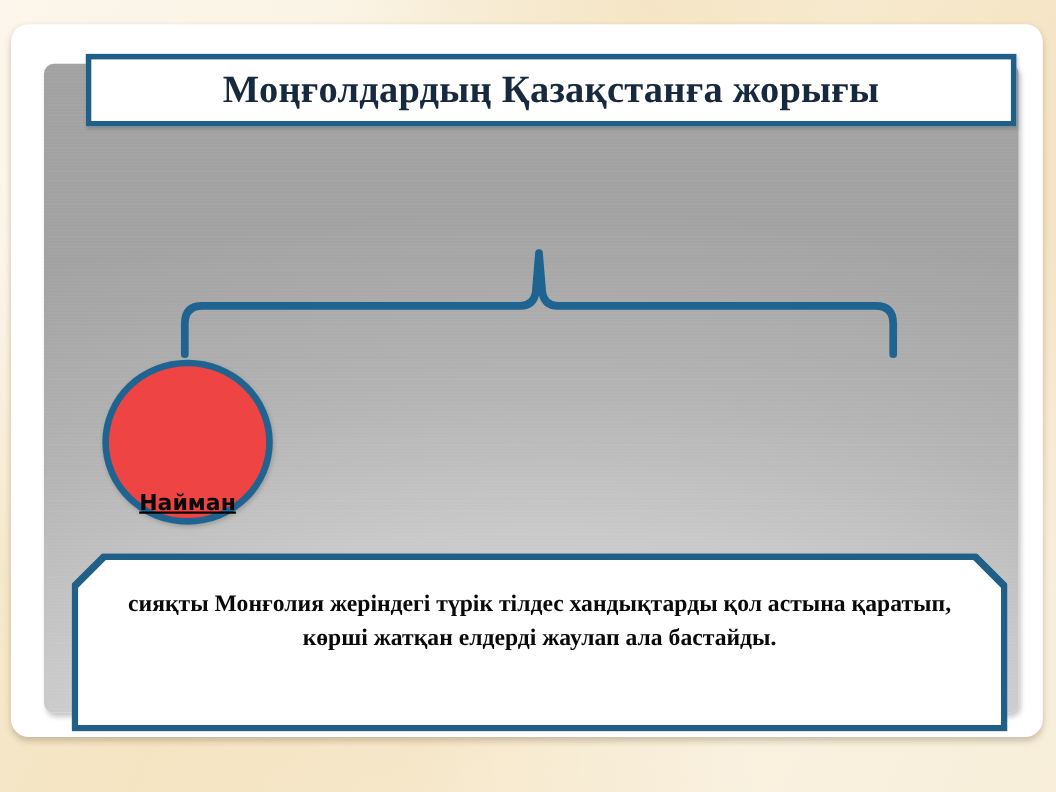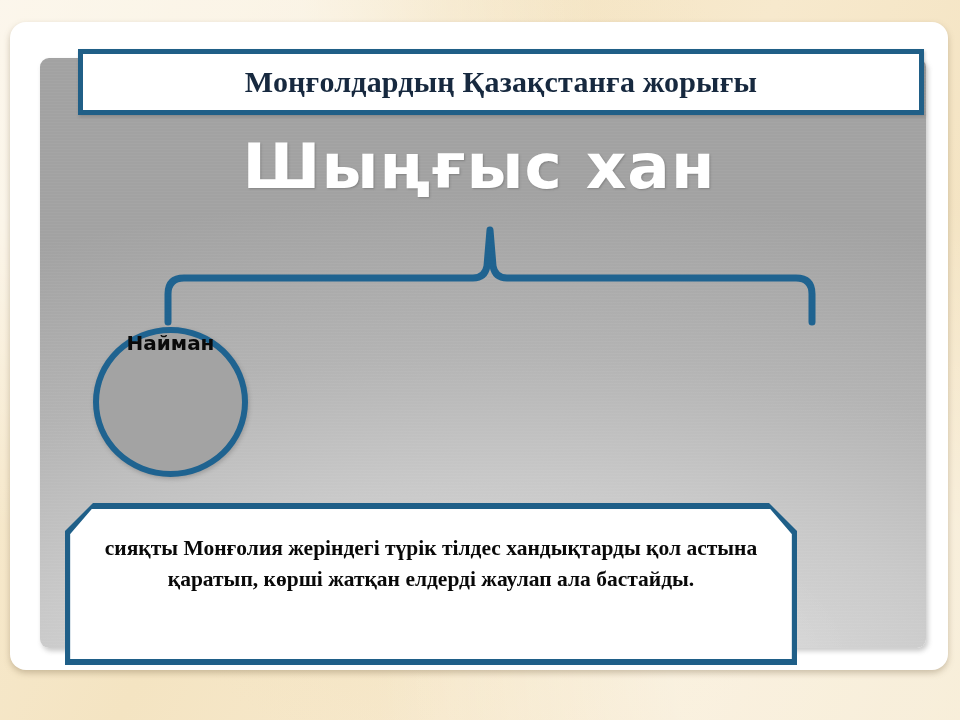--- a/index.html
+++ b/index.html
@@ -57,21 +57,21 @@
     width:846px; height:66px;
     background:#ffffff;
     border:5px solid #205f87;
     display:flex; align-items:center; justify-content:center;
     z-index:6;
     box-shadow:1px 2px 3px rgba(80,80,80,.3);
   }
   #title-text {
     font-family:"Liberation Serif", serif;
     font-weight:bold;
-    font-size:30px;
+    font-size:35px;
     color:#17293f;
     white-space:nowrap;
     letter-spacing:.2px;
   }
 
   
   #headline {
     position:absolute;
     left:0; right:0; top:108px;
     text-align:center;
@@ -91,46 +91,47 @@
     position:absolute;
     left:150px; top:196px;
     width:660px; height:110px;
     z-index:4;
   }
   #brace-connector svg { display:block; width:100%; height:100%; }
 
   
   .oval {
     position:absolute;
-    background:#a3a3a3;
+    background:#ef4444;
     border:6px solid #1f6390;
     border-radius:50%;
-    display:flex; align-items:flex-start; justify-content:center;
+    display:flex; align-items:flex-end; justify-content:center;
     z-index:5;
     box-shadow:1px 2px 4px rgba(80,80,80,.32);
+    text-decoration:underline;
   }
   .oval-label {
     font-family:"DejaVu Sans", sans-serif;
     font-weight:bold;
     font-size:20px;
     color:#0a0a0a;
     white-space:nowrap;
   }
   #oval-naiman { left:83px;  top:305px; width:155px; height:150px; }
   #oval-naiman .oval-label { transform:translateY(-2px); }
   #oval-kerei  { left:395px; top:330px; width:152px; height:148px; }
   #oval-kerei  .oval-label { transform:translateY(14px); }
   #oval-jalair { left:700px; top:303px; width:172px; height:152px; }
   #oval-jalair .oval-label { transform:translateY(-2px); }
 
   
   #bottom-banner {
     position:absolute;
     left:65px; top:503px;
-    width:732px; height:162px;
+    width:851px; height:162px;
     background:#ffffff;
     z-index:7;
     clip-path:polygon(0 28px, 28px 0, calc(100% - 28px) 0, 100% 28px, 100% 100%, 0 100%);
     filter:drop-shadow(1px 2px 4px rgba(90,85,70,.4));
     padding-left:27px;
   }
   #bottom-banner-inner {
     position:absolute; inset:0;
     background:
       linear-gradient(#1f5f88,#1f5f88) no-repeat,
@@ -157,23 +158,20 @@
 <div id="slide-frame">
 
   <div id="content-panel">
     <div id="panel-sheen"></div>
   </div>
 
   <div id="title-plaque">
     <span id="title-text">Моңғолдардың Қазақстанға жорығы</span>
   </div>
 
-  <div id="headline">
-    <span id="headline-text">Шыңғыс хан</span>
-  </div>
 
   <div id="brace-connector">
     <svg viewBox="0 0 660 110" preserveAspectRatio="none" aria-hidden="true">
       <path d="M 8 104
                L 8 76
                Q 8 60 24 60
                L 313 60
                Q 325 60 327 48
                L 330 12
                L 333 48

